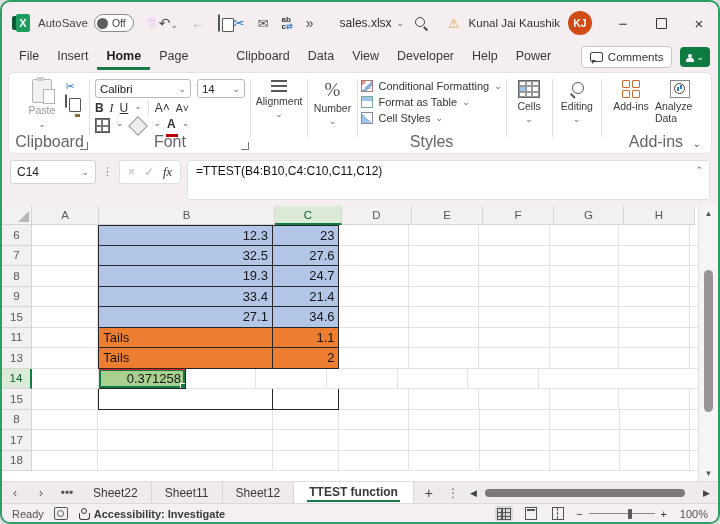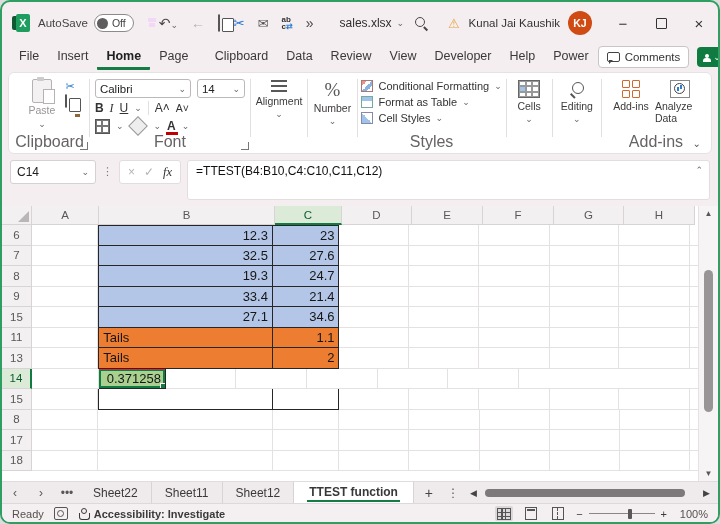--- a/index.html
+++ b/index.html
@@ -66,21 +66,21 @@
   .bigbtn{display:flex;flex-direction:column;align-items:center;gap:2px;font-size:10.5px;color:#3d3a3b;padding:1px 4px;text-align:center;line-height:11px;}
   .bigbtn .chev{margin-top:1px;}
   .paste-ic{width:18px;height:22px;border:1.5px solid #b6b2b3;border-radius:2px;background:#f3f1f1;position:relative;}
   .paste-ic::before{content:"";position:absolute;left:4px;top:-3px;width:7px;height:4px;background:#cfcbcc;border-radius:1px;}
   .paste-ic::after{content:"";position:absolute;right:-4px;bottom:-2px;width:10px;height:13px;background:#fff;border:1px solid #b6b2b3;}
   .smallcol{display:flex;flex-direction:column;gap:3px;margin-left:6px;margin-top:2px;}
   .smico{font-size:11px;line-height:12px;color:#444;}
   .brush{width:12px;height:6px;background:#e9a13b;border-radius:1px;transform:rotate(-20deg);position:relative;top:3px;}
   .brush::before{content:"";position:absolute;left:10px;top:1px;width:5px;height:3px;background:#8a6a3a;}
   .fontgrp{display:flex;flex-direction:column;gap:3px;padding-top:1px;}
-  .frow{display:flex;align-items:center;gap:6px;}
+  .frow{display:flex;gap:6px;}
   .selbox{display:flex;align-items:center;justify-content:space-between;border:1px solid #bdb9ba;border-radius:3px;
     background:#fff;height:17px;font-size:11.5px;color:#222;padding:0 4px;}
   .fbtn{font-size:12px;color:#333;line-height:14px;}
   .bold{font-weight:bold;}
   .ital{font-style:italic;font-family:"Liberation Serif",serif;}
   .undl{text-decoration:underline;}
   .vdiv{width:1px;height:14px;background:#e3dedf;}
   .fontA{position:relative;font-size:12px;font-weight:bold;color:#333;line-height:12px;}
   .fontA::after{content:"";position:absolute;left:-1px;bottom:-3px;width:12px;height:3px;background:#c00000;}
   .bordico{width:13px;height:13px;display:grid;grid-template:1fr 1fr / 1fr 1fr;border:1px solid #555;}
@@ -223,21 +223,20 @@
   </div>
 
   <div class="band tabsrow">
     <div style="display:flex;height:100%;">
         <div class="rtab">File</div>
         <div class="rtab">Insert</div>
         <div class="rtab active">Home</div>
         <div class="rtab">Page Layout</div>
         <div class="rtab">Clipboard</div>
         <div class="rtab">Data</div>
-        <div class="rtab">Review</div>
         <div class="rtab">View</div>
         <div class="rtab">Developer</div>
         <div class="rtab">Help</div>
         <div class="rtab">Power Pivot</div>
       </div>
     <div class="comments-btn">
       <span class="bubble"></span>
       <span>Comments</span>
     </div>
     <div class="share-btn">
@@ -505,21 +504,21 @@
             <div class="gcell" style="width: 70px;"></div>
             <div class="gcell" style="width: 71px;"></div>
             <div class="gcell" style="width: 71px;"></div>
             <div class="gcell" style="width: 70px;"></div>
             <div class="gcell" style="width: 71px;"></div>
             <div class="gcell" style="flex: 1 1 0%;"></div>
           </div>
           <div class="grow">
             <div class="rhead sel">14</div>
             <div class="gcell" style="width: 67px;"></div>
-            <div class="gcell tb num selcell" style="width: 67px; background: rgb(169, 208, 142);">0.371258<div class="handle"></div><div class="redbox"></div></div>
+            <div class="gcell tb num selcell" style="width: 87px; background: rgb(169, 208, 142);">0.371258<div class="handle"></div><div class="redbox"></div></div>
             <div class="gcell" style="width: 70px;"></div>
             <div class="gcell" style="width: 71px;"></div>
             <div class="gcell" style="width: 71px;"></div>
             <div class="gcell" style="width: 70px;"></div>
             <div class="gcell" style="width: 71px;"></div>
             <div class="gcell" style="flex: 1 1 0%;"></div>
           </div>
           <div class="grow">
             <div class="rhead">15</div>
             <div class="gcell" style="width: 67px;"></div>

